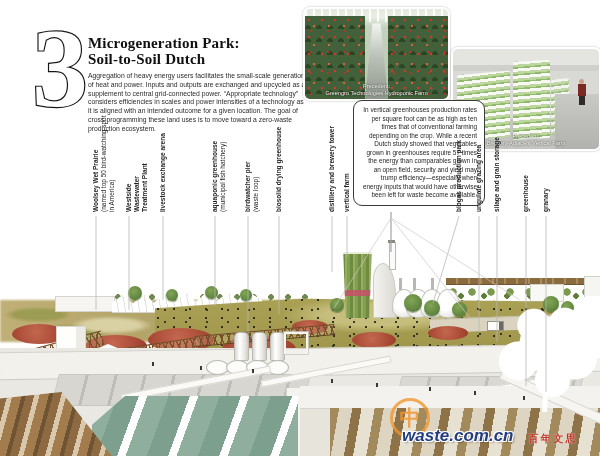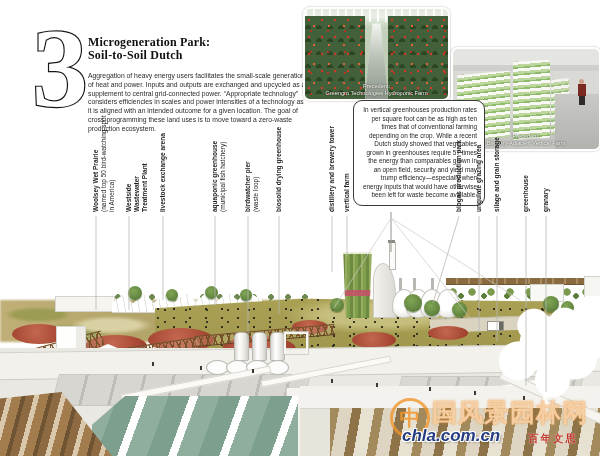--- a/index.html
+++ b/index.html
@@ -1,21 +1,21 @@
 <!DOCTYPE html>
 <html><head>
 <meta charset="utf-8">
 <style>
   html,body{margin:0;padding:0;}
   #page{position:relative;width:600px;height:456px;background:#ffffff;overflow:hidden;
         font-family:"Liberation Sans",sans-serif;}
   
   #numeral-svg{position:absolute;left:14px;top:12px;z-index:4;}
   .title{position:absolute;left:88px;top:36px;z-index:4;font-family:"Liberation Serif",serif;
-         font-weight:700;font-size:12px;line-height:1.05;color:#101010;letter-spacing:.2px;}
+         font-weight:700;font-size:15px;line-height:1.05;color:#101010;letter-spacing:.2px;}
   .desc{position:absolute;left:88px;top:72px;width:218px;z-index:4;font-size:6.8px;
         line-height:1.3;color:#2b2b2b;}
   
   .photo{position:absolute;border:2px solid #fff;border-radius:7px;overflow:hidden;z-index:4;
          box-shadow:0 0 2px rgba(0,0,0,.35);}
   #photo1{left:303px;top:7px;width:143px;height:90px;background:linear-gradient(180deg,#e9efe5 0,#f6f8f3 9%,#d9e2d4 14%,#c5d2bd 20%,#b7c6ae 100%);}
   #photo2{left:451px;top:47px;width:146px;height:100px;background:linear-gradient(180deg,#e4e4e1 0 16%,#cfcfcb 16% 22%,#d9d9d5 22% 70%,#c4c4c0 70% 100%);}
   .p1-side{position:absolute;top:8%;height:92%;width:42%;
      background-image:
        radial-gradient(circle 1.6px at 4px 4px,#cf3a28 90%,transparent),
@@ -367,18 +367,17 @@
     </div>
   <div class="vlabel" style="left:522px;width:42px">
     <span class="ln">greenhouse</span>
     </div>
   <div class="vlabel" style="left:542px;width:34px">
     <span class="ln">granary</span>
     </div>
 
   <div id="watermark">
     <div id="wm-logo">中</div>
-    <div id="wm-name">国风景园林网</div>
-    <div id="wm-url">chla.com.cn</div>
+    <div id="wm-url">waste.com.cn</div>
     <div id="wm-seal">百年文思</div>
   </div>
 
 </div>
 
 </body></html>

